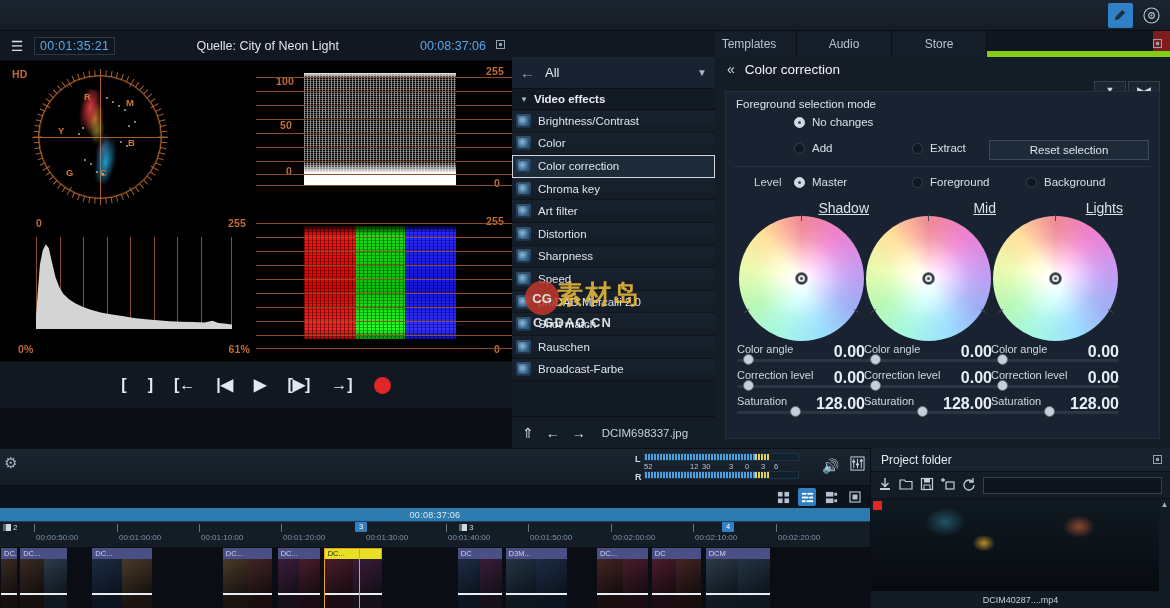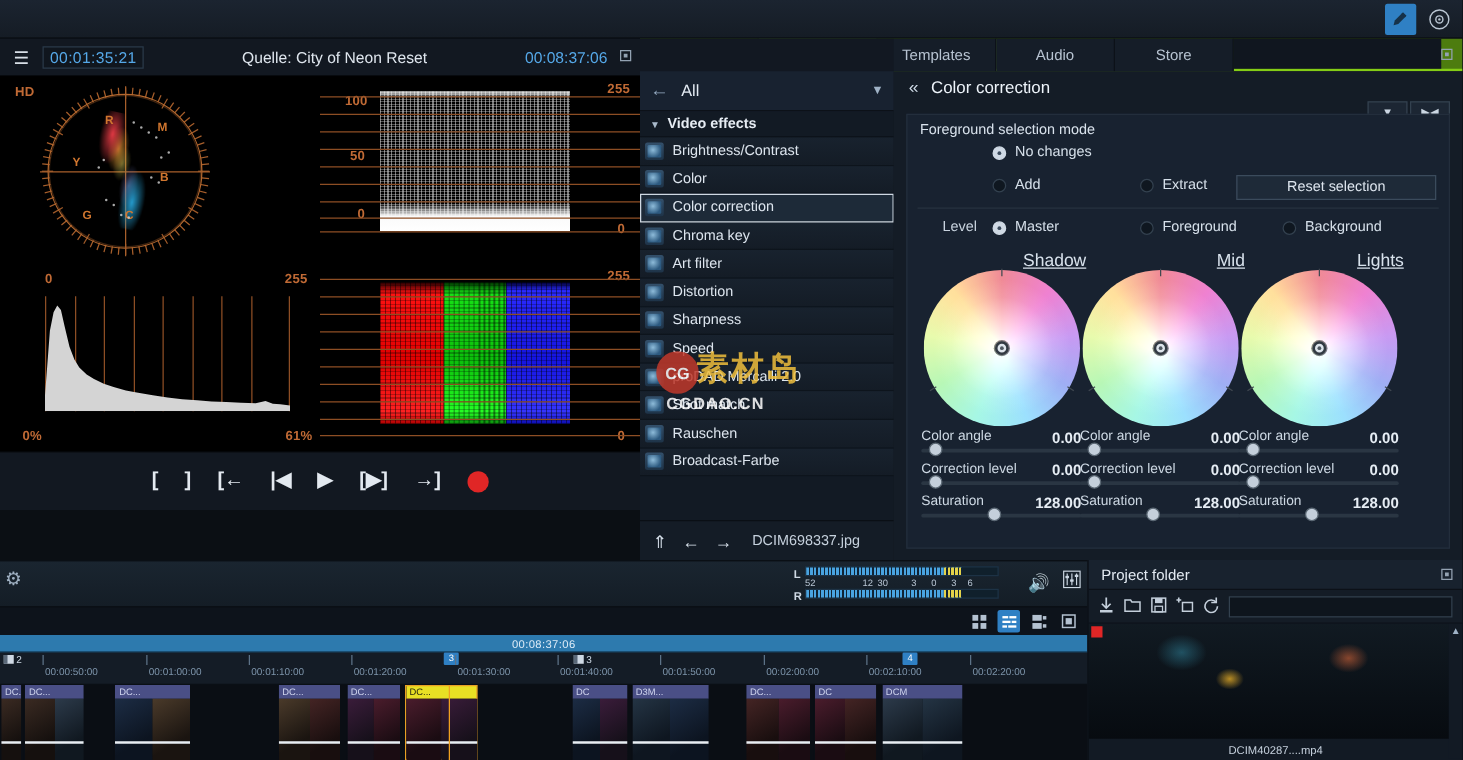--- a/index.html
+++ b/index.html
@@ -153,21 +153,21 @@
     height:47px; background:#121821; border-top:1px solid #080b0f;
     display:flex; align-items:center; justify-content:center; gap:21px;
   }
   .tp { color:#e3e9f0; font-size:16px; font-weight:bold; line-height:1; cursor:default; }
   .tp-rec { width:17px; height:17px; border-radius:50%; background:#e02626; }
 
   
   .midpane { position:absolute; left:512px; top:31px; width:203px; height:417px; background:#121822; }
   .tabsbar {
     position:absolute; left:512px; top:31px; width:658px; height:26px;
-    background:#4d7c0f; display:flex; border-bottom:2px solid #84cc16;
+    background:#7f1d1d; display:flex; border-bottom:6px solid #84cc16;
   }
   .tab {
     min-width:95px; padding:0 16px; height:26px;
     display:flex; align-items:center; justify-content:center;
     font-size:12px; color:#b7c3d1; background:#151d28;
     border-right:1px solid #0c1118;
   }
   .tab.active { background:#232f3d; color:#eef3f8; }
   .tabsbar .tb-spacer { flex:1; background:#10161f; }
   .tabsbar .tb-max { width:9px; height:9px; border:1px solid #93a2b2; margin:8px 8px 0 0; position:relative; }
@@ -310,21 +310,21 @@
   .wheel .t2 { right:7px; top:92px; transform:rotate(-58deg); }
   .wheel .knob {
     position:absolute; left:50%; top:50%; width:11px; height:11px; margin:-5.5px 0 0 -5.5px;
     border-radius:50%; background:#cfd8e2; border:2px solid #2c3642;
     box-shadow:0 0 0 1px rgba(0,0,0,.5);
   }
   .wheel .knob::after { content:""; position:absolute; inset:2px; border-radius:50%; background:#47525f; }
 
   .slider-row { position:relative; height:24px; margin-top:2px; }
   .sl-label { position:absolute; left:4px; top:0; color:#cdd8e3; font-size:11px; }
-  .sl-val { position:absolute; right:4px; top:0; color:#e6edf4; font-size:12px; font-weight:bold; }
+  .sl-val { position:absolute; right:4px; top:0; color:#e6edf4; font-size:16px; font-weight:bold; }
   .sl-track { position:absolute; left:4px; right:4px; top:16px; height:3px; background:#2a3643; border-radius:2px; }
   .sl-knob { position:absolute; top:11px; width:11px; height:11px; border-radius:50%; background:#c4cfdb; border:1px solid #5b6874; }
 
   
   .tlbar {
     position:absolute; left:0; top:448px; width:870px; height:37px;
     background:linear-gradient(#1a2530,#141d26); border-top:1px solid #0a0f15;
   }
   .tl-leftic { position:absolute; left:4px; top:5px; color:#9fb0c2; font-size:15px; }
   .meter { position:absolute; right:60px; top:4px; width:175px; height:30px; }
@@ -466,21 +466,21 @@
           </svg>
       </div>
     </div>
   </div>
 
   <div class="leftpane">
 
     <div class="preview-header">
       <div class="ph-burger">☰</div>
       <div class="tc-box">00:01:35:21</div>
-      <div class="ph-title">Quelle: City of Neon Reset</div>
+      <div class="ph-title">Quelle: City of Neon Light</div>
       <div class="tc-right">00:08:37:06</div>
       <div class="ph-max"></div>
     </div>
 
     <div class="scopes">
 
       <div class="scope sc-vector">
         <div class="sc-label" style="left:12px;top:7px;">HD</div>
         <div class="vs-wrap">
           <div class="vs-ticks">

